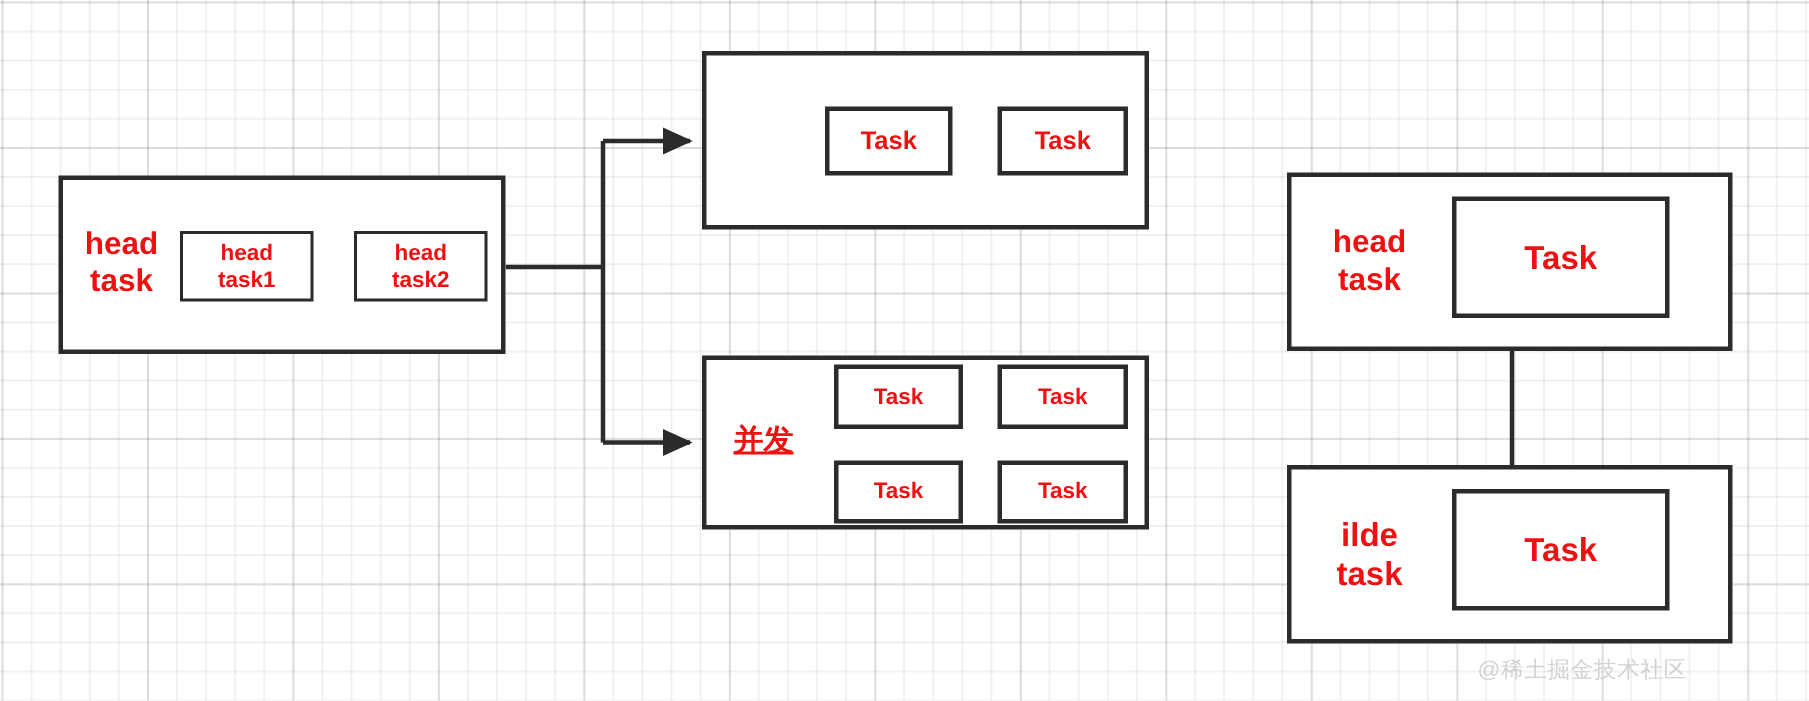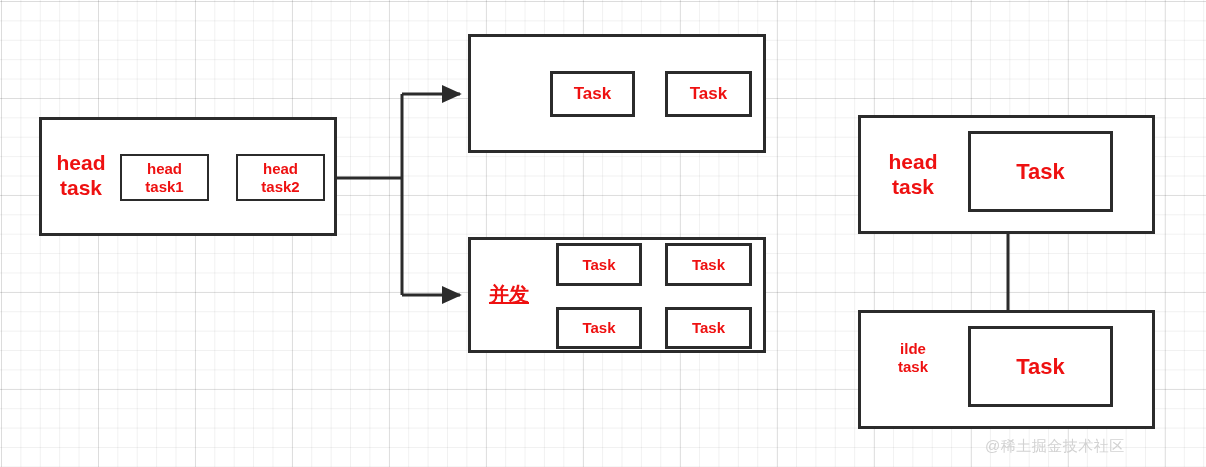--- a/index.html
+++ b/index.html
@@ -96,21 +96,21 @@
   #box-conc-task-1    { left: 556px; top: 243px; width: 86px;  height: 43px; font-size: 15px; }
   #box-conc-task-2    { left: 665px; top: 243px; width: 87px;  height: 43px; font-size: 15px; }
   #box-conc-task-3    { left: 556px; top: 307px; width: 86px;  height: 42px; font-size: 15px; }
   #box-conc-task-4    { left: 665px; top: 307px; width: 87px;  height: 42px; font-size: 15px; }
 
   #box-tail-task      { left: 858px; top: 115px; width: 297px; height: 119px; }
   #label-tail-task    { left: 876px; top: 146px; width: 74px;  height: 58px; font-size: 21px; }
   #box-tail-inner     { left: 968px; top: 131px; width: 145px; height: 81px; font-size: 22px; }
 
   #box-ilde-task      { left: 858px; top: 310px; width: 297px; height: 119px; }
-  #label-ilde-task    { left: 876px; top: 329px; width: 74px;  height: 58px; font-size: 15px; }
+  #label-ilde-task    { left: 876px; top: 341px; width: 74px;  height: 58px; font-size: 22px; }
   #box-ilde-inner     { left: 968px; top: 326px; width: 145px; height: 81px; font-size: 22px; }
 
   #watermark-text     { left: 985px; top: 437px; }
 </style>
 </head>
 <body>
 
 <div id="canvas">
 
   <svg id="wires" viewBox="0 0 1206 467" width="1206" height="467" xmlns="http://www.w3.org/2000/svg">

